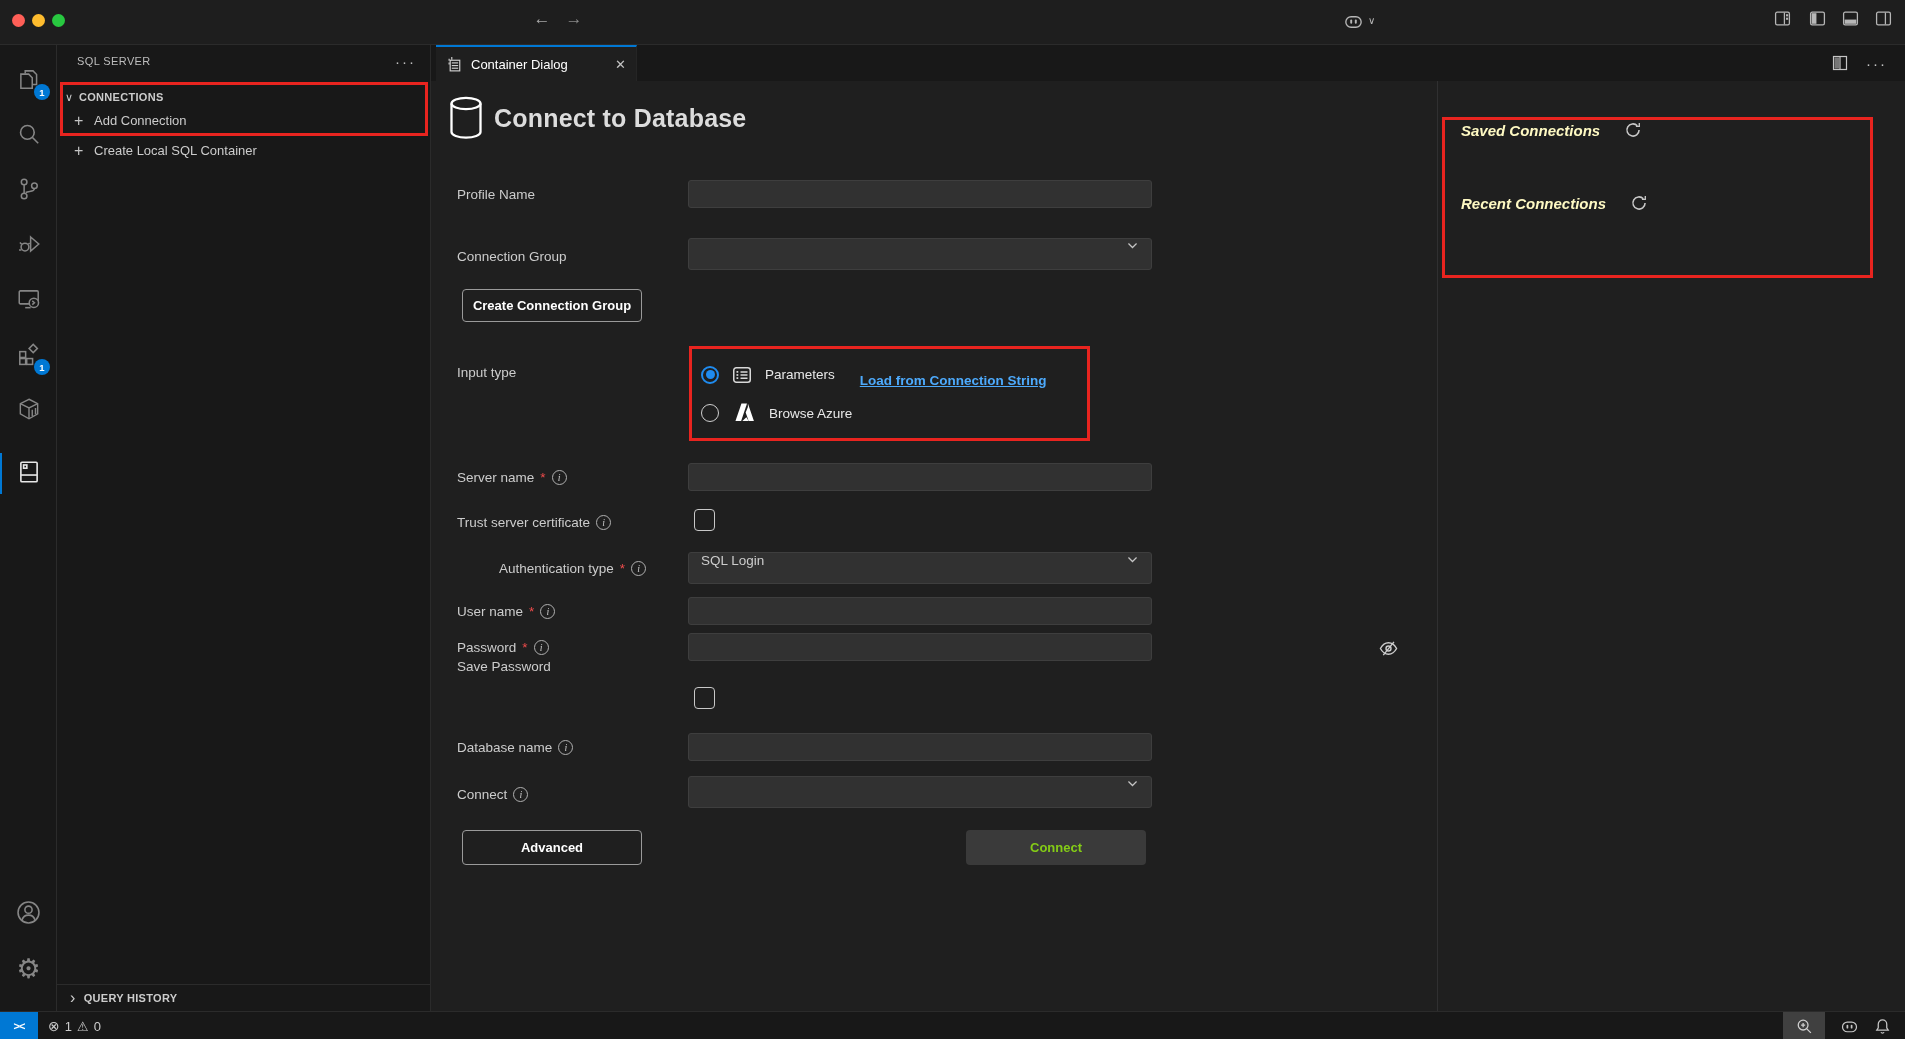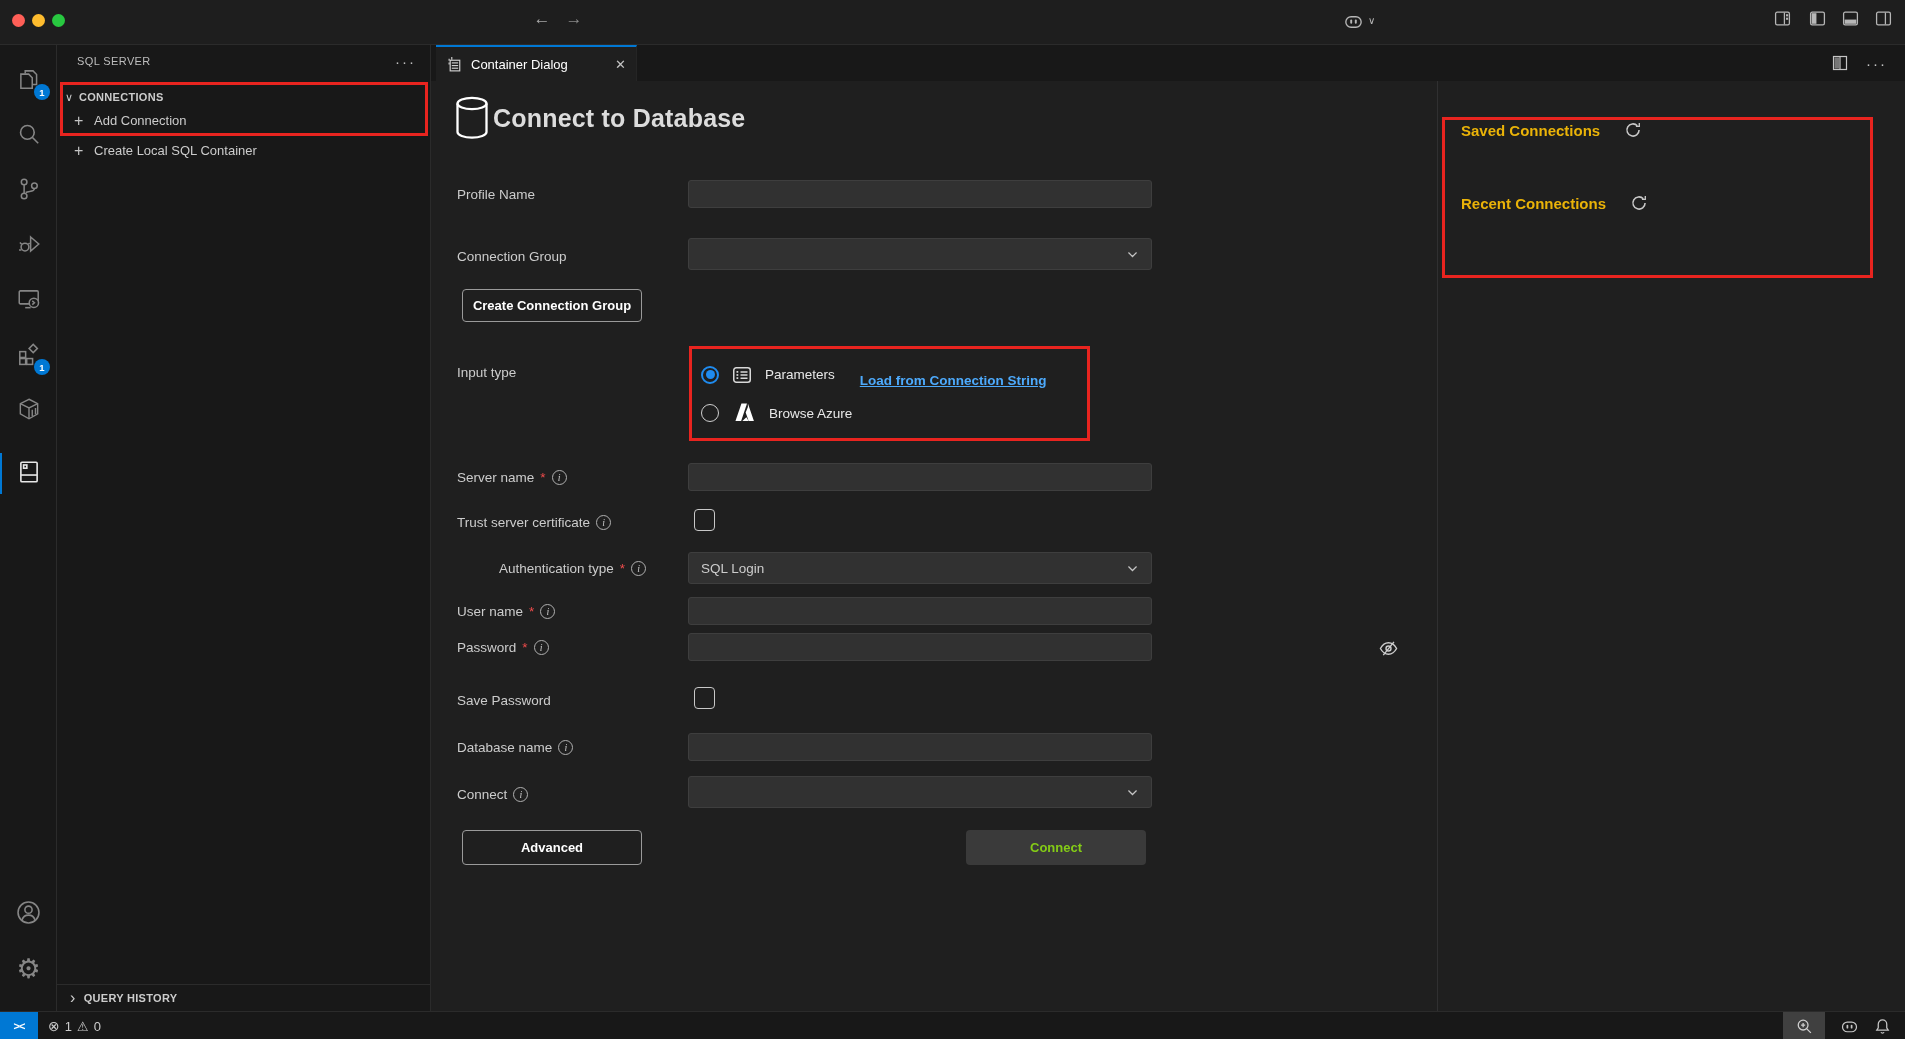--- a/index.html
+++ b/index.html
@@ -48,51 +48,51 @@
          border-top:2px solid #0078d4; border-right:1px solid #252525; display:flex; align-items:center;
          gap:7px; padding:0 10px 0 11px; }
   .tab-label { color:#ffffff; font-size:13px; flex:1; }
   .tab-close { color:#c5c5c5; font-size:13px; }
   .editor-actions { position:absolute; right:18px; top:0; height:36px; display:flex; align-items:center;
                     gap:18px; color:#c5c5c5; }
 
   .content { position:absolute; top:36px; left:0; right:0; bottom:0; }
   .vdivider { position:absolute; left:1006px; top:0; bottom:0; width:1px; background:#303031; }
 
-  .heading { position:absolute; left:21px; top:14px; display:flex; align-items:center; gap:1px;justify-content:center; }
+  .heading { position:absolute; left:15px; top:14px; display:flex; align-items:center; gap:8px;justify-content:center; }
   .heading-text { color:#dcdcdc; font-size:25px; font-weight:600; letter-spacing:.2px; }
 
   .form-label { position:absolute; left:26px; height:20px; display:flex; align-items:center; gap:6px;
                 color:#cccccc; font-size:13.5px; }
   .req { color:#f14c4c; }
   .info { width:15px; height:15px; border:1px solid #b0b0b0; border-radius:50%; color:#c8c8c8;
           font-size:10px; display:flex; align-items:center; justify-content:center;
           font-family:"Liberation Serif","DejaVu Serif",serif; font-style:italic; }
   .fld { position:absolute; left:257px; width:464px; background:#313131; border:1px solid #3e3e3e;
          border-radius:3px; height:28px; }
-  .sel { height:32px; display:flex; align-items:center; justify-content:space-between; padding:0 12px;
+  .sel { height:32px; display:flex; align-items:flex-start; justify-content:space-between; padding:0 12px;
          color:#cccccc; font-size:13.5px; }
   .chk { position:absolute; left:263px; width:21px; height:22px; border:1.6px solid #c8c8c8;
          border-radius:4px; background:transparent; }
   .btn-outline { position:absolute; border:1px solid #9a9a9a; border-radius:4px; background:transparent;
                  color:#ffffff; font-size:13px; font-weight:bold; display:flex; align-items:center;
                  justify-content:center; }
   .btn-disabled { position:absolute; border:none; border-radius:4px; background:#3a3a3a; color:#84cc16;
                   font-size:13px; font-weight:bold; display:flex; align-items:center; justify-content:center; }
   .radio-row { position:absolute; display:flex; align-items:center; gap:13px; }
   .radio { width:18px; height:18px; border-radius:50%; }
   .radio.on { border:2px solid #1f8bef; position:relative; }
   .radio.on::after { content:""; position:absolute; inset:2.5px; border-radius:50%; background:#1f8bef; }
   .radio.off { border:1.6px solid #cfcfcf; }
   .radio-text { color:#e8e8e8; font-size:13.5px; }
   .link { color:#4daafc; font-size:13.5px; text-decoration:underline; font-weight:600; }
   .pwd-eye { position:absolute; left:690px; top:5px; }
 
   .rp-head { position:absolute; display:flex; align-items:center; gap:24px; }
-  .rp-title { color:#eab308; font-size:15px; font-weight:bold; }
+  .rp-title { color:#fef9c3; font-size:15px; font-weight:bold;font-style:italic; }
 
   
   .statusbar { position:absolute; left:0; right:0; bottom:0; height:28px; background:#181818;
                border-top:1px solid #2b2b2b; color:#cccccc; font-size:13px; }
   .remote { position:absolute; left:0; top:0; width:38px; height:28px; background:#0078d4; color:#ffffff;
             display:flex; align-items:center; justify-content:center; font-size:11px; font-weight:bold;
             letter-spacing:-1px; }
   .sb-problems { position:absolute; left:48px; top:0; height:28px; display:flex; align-items:center; gap:5px; }
   .sb-right { position:absolute; right:14px; top:0; height:28px; display:flex; align-items:center; gap:14px; }
   .zoom-chip { width:42px; height:28px; background:#404040; display:flex; align-items:center; justify-content:center; }
@@ -404,21 +404,21 @@
         <div class="fld" style="top:552px;">
           <span class="pwd-eye">
             <svg width="19" height="19" viewBox="0 0 16 16" fill="none" stroke="#cccccc" stroke-width="1.2">
                 <path d="M1.2 8C3 4.7 5.6 3.2 8 3.2S13 4.7 14.8 8C13 11.3 10.4 12.8 8 12.8S3 11.3 1.2 8Z"></path>
                 <circle cx="8" cy="8" r="2.1"></circle>
                 <line x1="3.6" y1="13.6" x2="12.6" y2="2.4"></line>
               </svg>
           </span>
         </div>
 
-        <div class="form-label" style="top:609px;">
+        <div class="form-label" style="top:575px;">
           <span>Save Password</span>
         </div>
         <div class="chk" style="top:606px;"></div>
 
         <div class="form-label" style="top:656px;">
           <span>Database name</span>
           <span class="info">i</span>
         </div>
         <div class="fld" style="top:652px;"></div>
 

